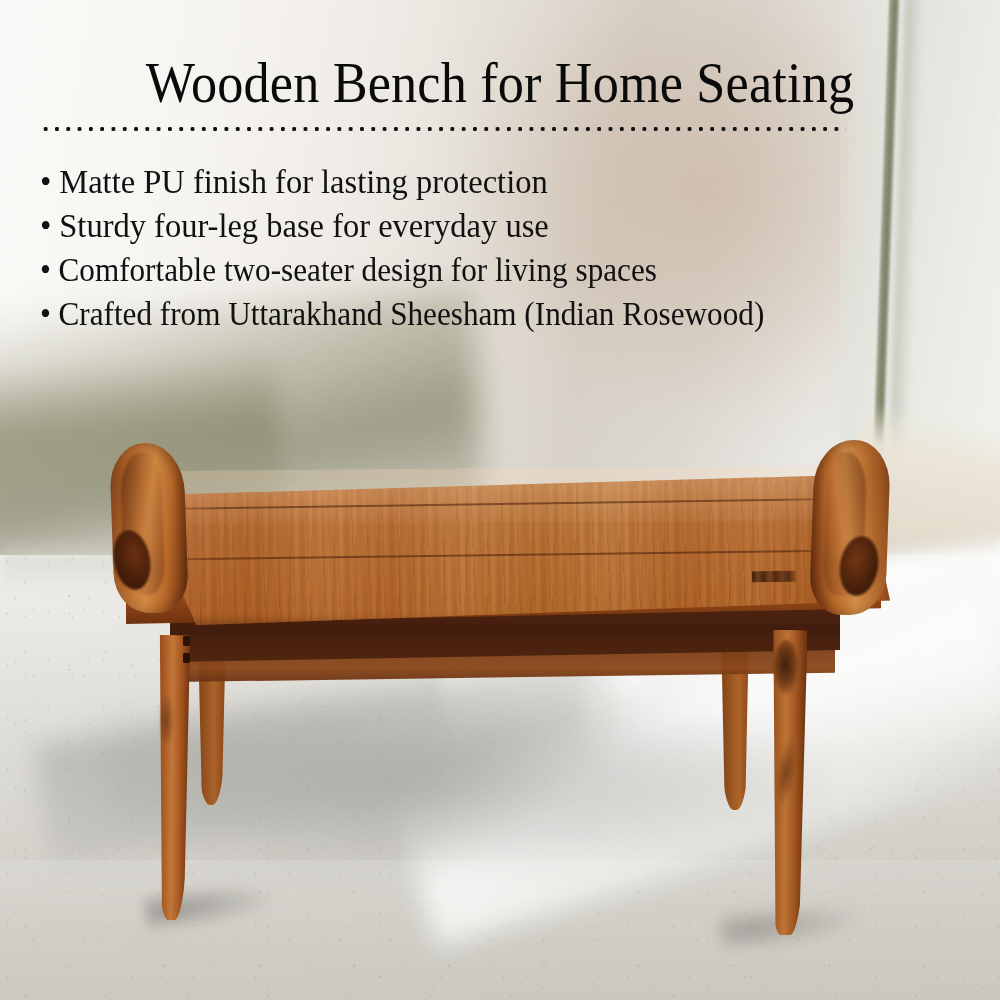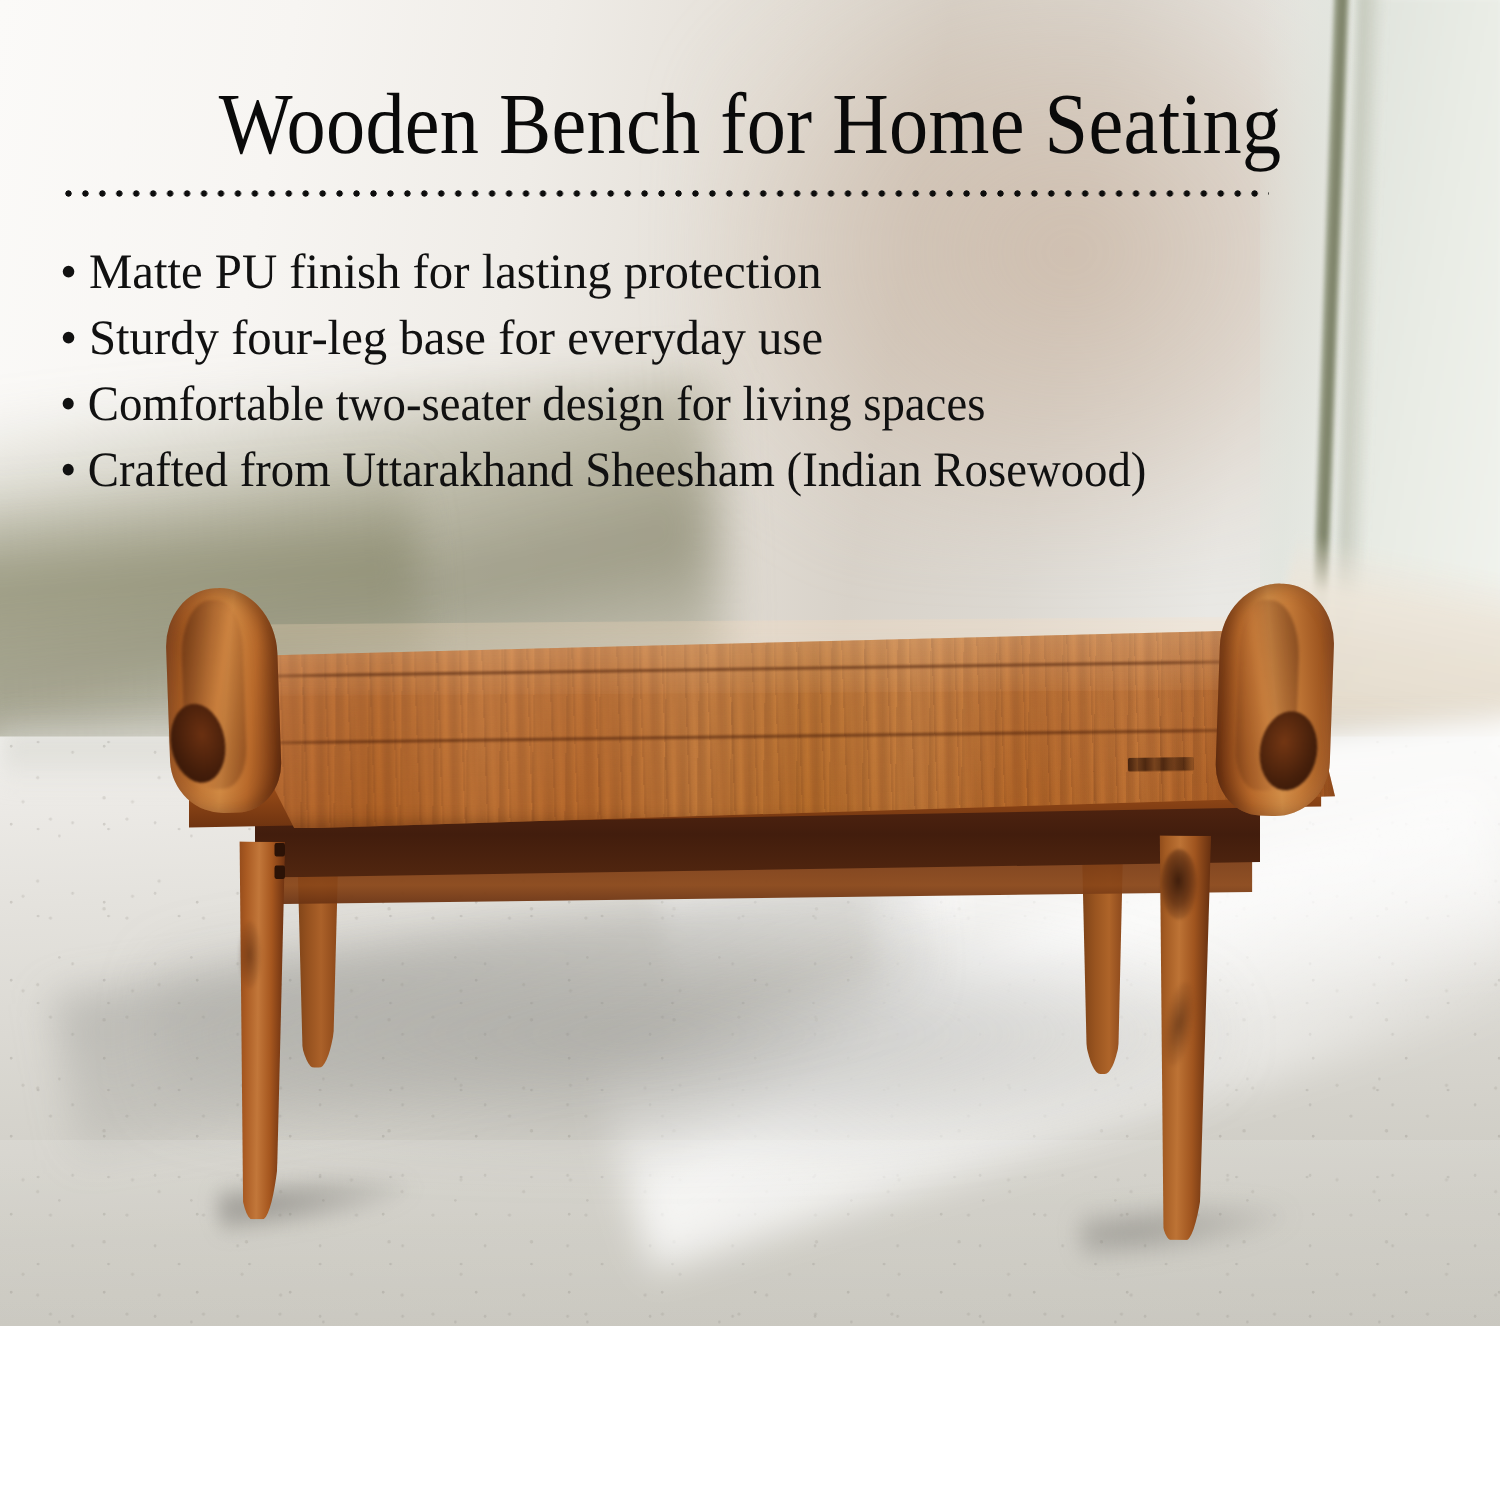--- a/index.html
+++ b/index.html
@@ -4,21 +4,21 @@
 <title>Wooden Bench for Home Seating</title>
 <style>
   html, body {
     margin: 0;
     padding: 0;
     background: #ffffff;
   }
   #stage {
     position: relative;
     width: 1000px;
-    height: 884px;
+    height: 1000px;
     overflow: hidden;
     font-family: "Liberation Serif", "DejaVu Serif", serif;
     background: #efeeea;
   }
 
   
   .scene { position: absolute; inset: 0; overflow: hidden; }
 
   
   .wall-base {

